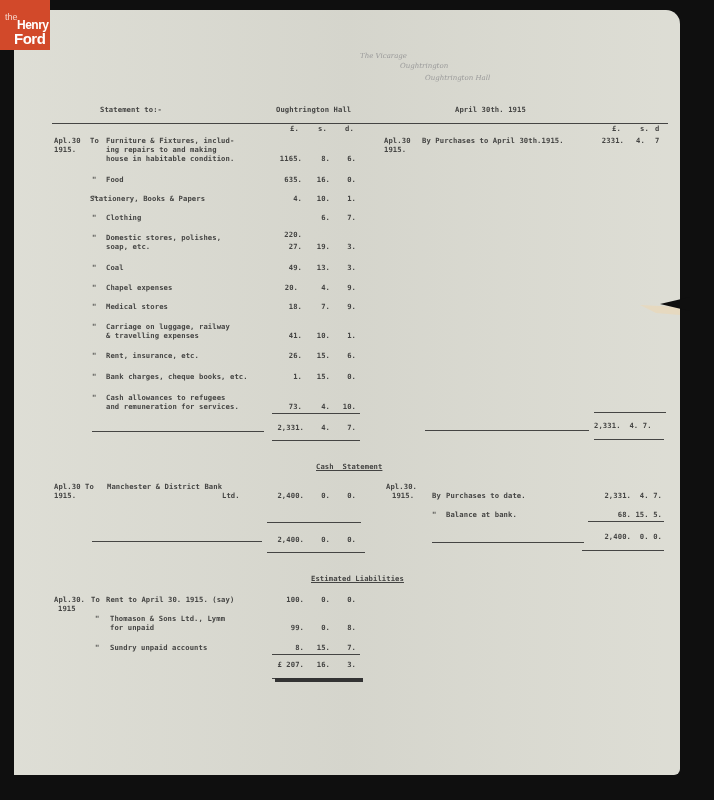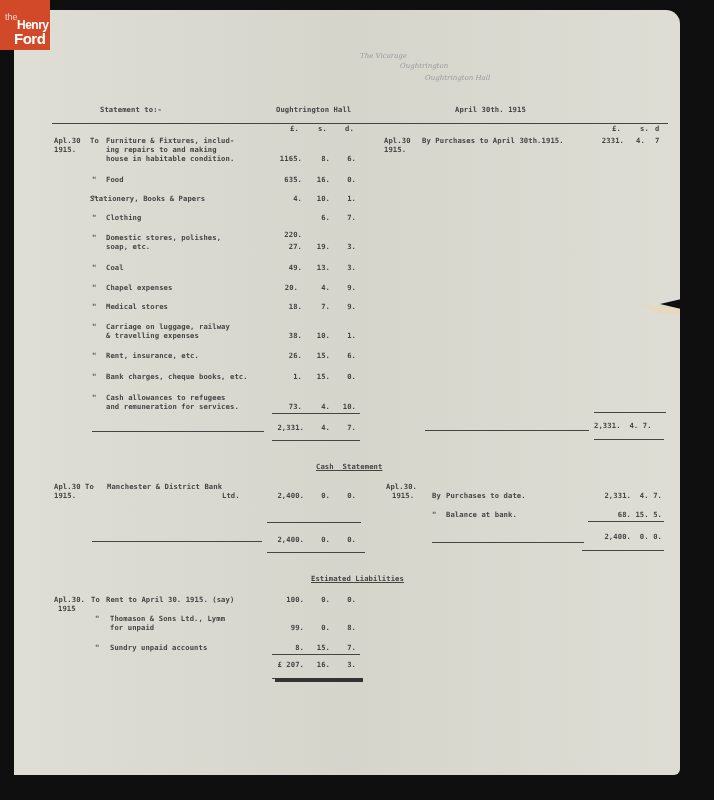--- a/index.html
+++ b/index.html
@@ -118,21 +118,21 @@
   <div class="t" style="left:106px;top:302px;">Medical stores</div>
   <div class="t num" style="left:268px;top:302px;width:34px;">18.</div>
   <div class="t num" style="left:308px;top:302px;width:22px;">7.</div>
   <div class="t num" style="left:338px;top:302px;width:18px;">9.</div>
 </div>
 
 <div>
   <div class="t" style="left:92px;top:322px;">"</div>
   <div class="t" style="left:106px;top:322px;">Carriage on luggage, railway</div>
   <div class="t" style="left:106px;top:331px;">&amp; travelling expenses</div>
-  <div class="t num" style="left:268px;top:331px;width:34px;">38.</div>
+  <div class="t num" style="left:268px;top:331px;width:34px;">41.</div>
   <div class="t num" style="left:308px;top:331px;width:22px;">10.</div>
   <div class="t num" style="left:338px;top:331px;width:18px;">1.</div>
 </div>
 
 <div>
   <div class="t" style="left:92px;top:351px;">"</div>
   <div class="t" style="left:106px;top:351px;">Rent, insurance, etc.</div>
   <div class="t num" style="left:268px;top:351px;width:34px;">26.</div>
   <div class="t num" style="left:308px;top:351px;width:22px;">15.</div>
   <div class="t num" style="left:338px;top:351px;width:18px;">6.</div>

